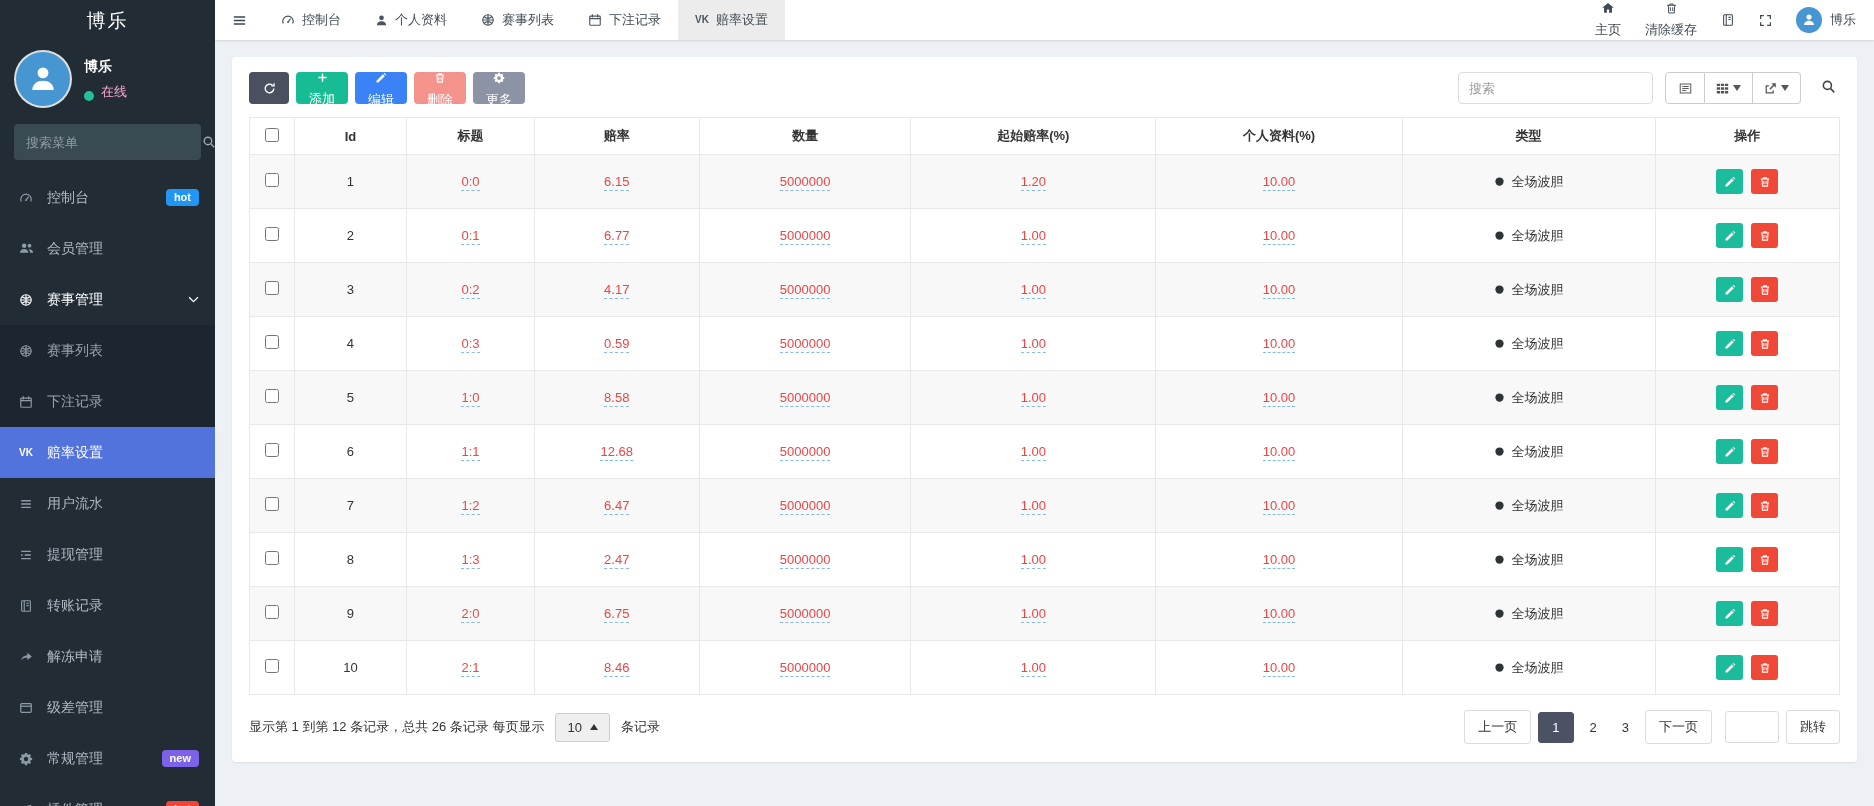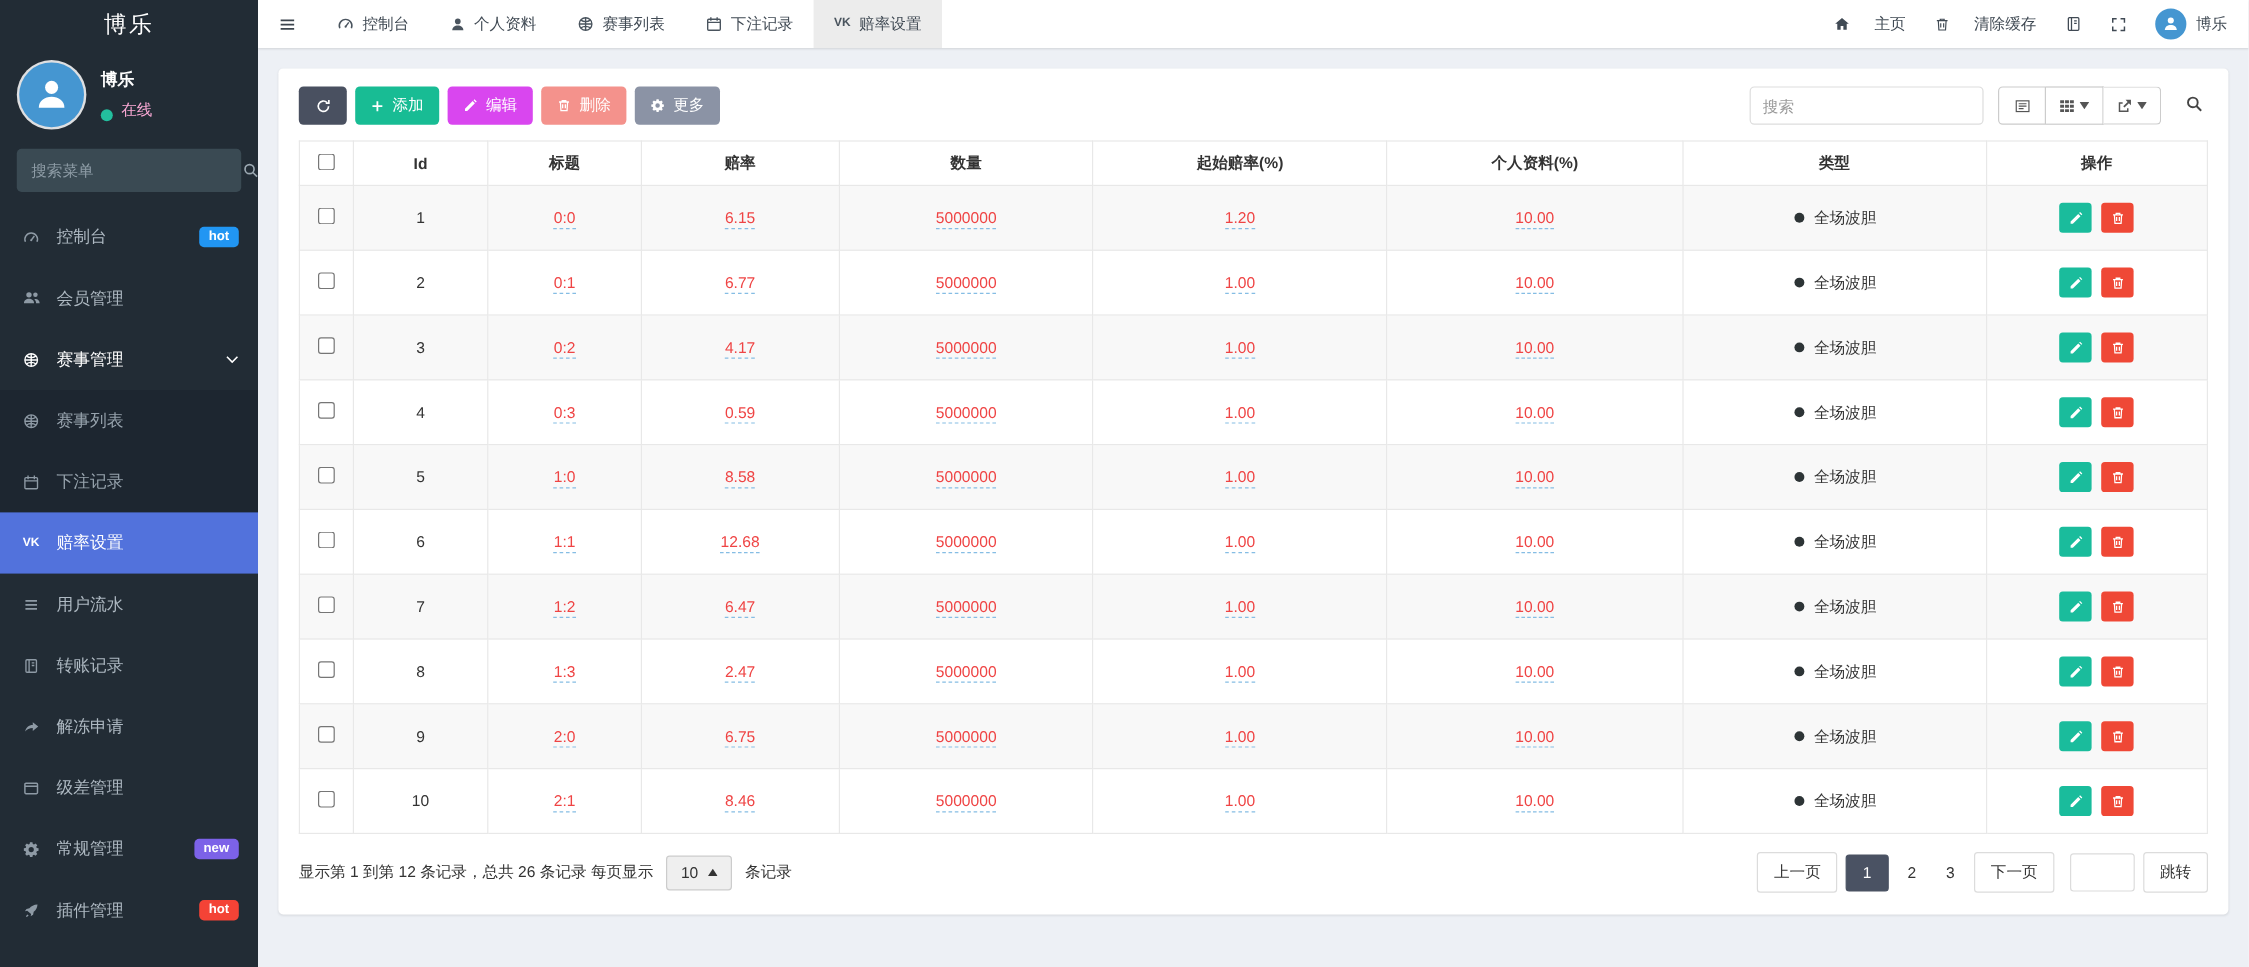--- a/index.html
+++ b/index.html
@@ -37,35 +37,35 @@
   .menu-item.sub.active .icon { color:#fff; }
 
   
   .main { flex:1; display:flex; flex-direction:column; height:806px; overflow:hidden; }
   .topnav { height:40px; background:#fff; display:flex; align-items:stretch; box-shadow:0 1px 2px rgba(0,0,0,.12); position:relative; z-index:2; flex-shrink:0; }
   .hamburger { display:flex; align-items:center; padding:0 17px; color:#3c454e; }
   .tab { display:flex; align-items:center; gap:7px; padding:0 17px; color:#404a54; font-size:13px; }
   .tab .icon { color:#4a545e; }
   .tab.active { background:#ececec; }
   .topnav-right { margin-left:auto; display:flex; align-items:center; gap:24px; padding:0 18px; color:#404a54; }
-  .nav-link { display:flex; align-items:center; gap:20px; }
+  .nav-link { display:flex; align-items:center; gap:6px;flex-direction:column; }
   .avatar-sm { width:26px; height:26px; border-radius:50%; background:#4596d1; display:flex; align-items:center; justify-content:center; color:#fff; }
   .avatar-sm svg { width:14px; height:14px; }
   .nav-user { display:flex; align-items:center; gap:8px; }
 
   .content { flex:1; padding:17px; overflow:hidden; }
   .card { background:#fff; border-radius:4px; box-shadow:0 1px 2px rgba(0,0,0,.08); padding:15px 17px 18px; }
 
   
   .toolbar { display:flex; align-items:center; margin-bottom:13px; }
   .btn { border:none; border-radius:4px; height:32px; display:inline-flex; align-items:center; gap:7px; padding:0 13px; color:#fff; font-size:13px; font-family:inherit; }
-  .btn + .btn { margin-left:7px; }
+  .btn + .btn { margin-left:7px;flex-direction:column; }
   .btn-refresh { background:#495060; width:40px; justify-content:center; padding:0; }
   .btn-add { background:#18bc94; }
-  .btn-edit { background:#d946ef; }
+  .btn-edit { background:#3b82f6; }
   .btn-del  { background:#f4928c; }
   .btn-more { background:#8b93a5; }
   .toolbar-right { margin-left:auto; display:flex; }
   .search-input { width:195px; height:32px; border:1px solid #ddd; border-radius:4px; padding:0 10px; font-size:13px; font-family:inherit; outline:none; color:#333; }
   .search-input::placeholder { color:#999; }
   .btn-group { display:flex; margin-left:12px; }
   .tool-btn { width:40px; height:32px; background:#fff; border:1px solid #ccc; display:inline-flex; align-items:center; justify-content:center; gap:4px; color:#555; }
   .btn-group .tool-btn + .tool-btn { border-left:none; }
   .btn-group .tool-btn:first-child { border-radius:4px 0 0 4px; }
   .btn-group .tool-btn:last-child { border-radius:0 4px 4px 0; }
@@ -190,20 +190,29 @@
           <span data-interactable="false">赔率设置</span>
         </div>
       </div>
       <div class="menu-item" data-interactable="true">
         <span class="icon" data-interactable="false">
           <svg viewBox="0 0 16 16" width="14" height="14" stroke="currentColor" stroke-width="1.6" fill="none">
             <path d="M2.5 4.2h11M2.5 8h11M2.5 11.8h11"></path>
           </svg>
         </span>
         <span data-interactable="false">用户流水</span>
+      </div>
+      <div class="menu-item" data-interactable="true">
+        <span class="icon" data-interactable="false">
+          <svg viewBox="0 0 16 16" width="14" height="14" stroke="currentColor" stroke-width="1.5" fill="none">
+            <path d="M2.5 3.8h11M6.5 8h7M2.5 12.2h11"></path>
+            <path d="M2.5 6.5L5 8 2.5 9.5z" fill="currentColor" stroke="none"></path>
+          </svg>
+        </span>
+        <span data-interactable="false">提现管理</span>
       </div>
       <div class="menu-item" data-interactable="true">
         <span class="icon" data-interactable="false">
           <svg viewBox="0 0 16 16" width="14" height="14" fill="none" stroke="currentColor" stroke-width="1.3">
             <rect x="3" y="2" width="10" height="12" rx="1"></rect>
             <path d="M6 2v12M8.5 5h2.5M8.5 7.5h2.5"></path>
           </svg>
         </span>
         <span data-interactable="false">转账记录</span>
       </div>

